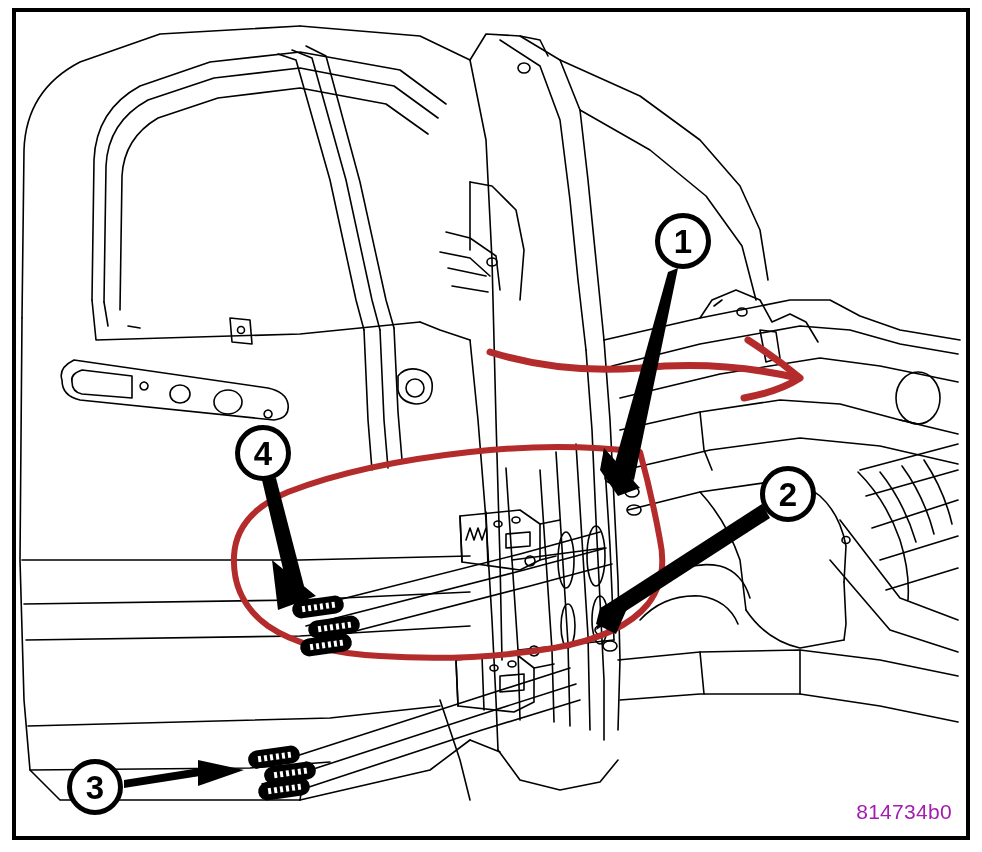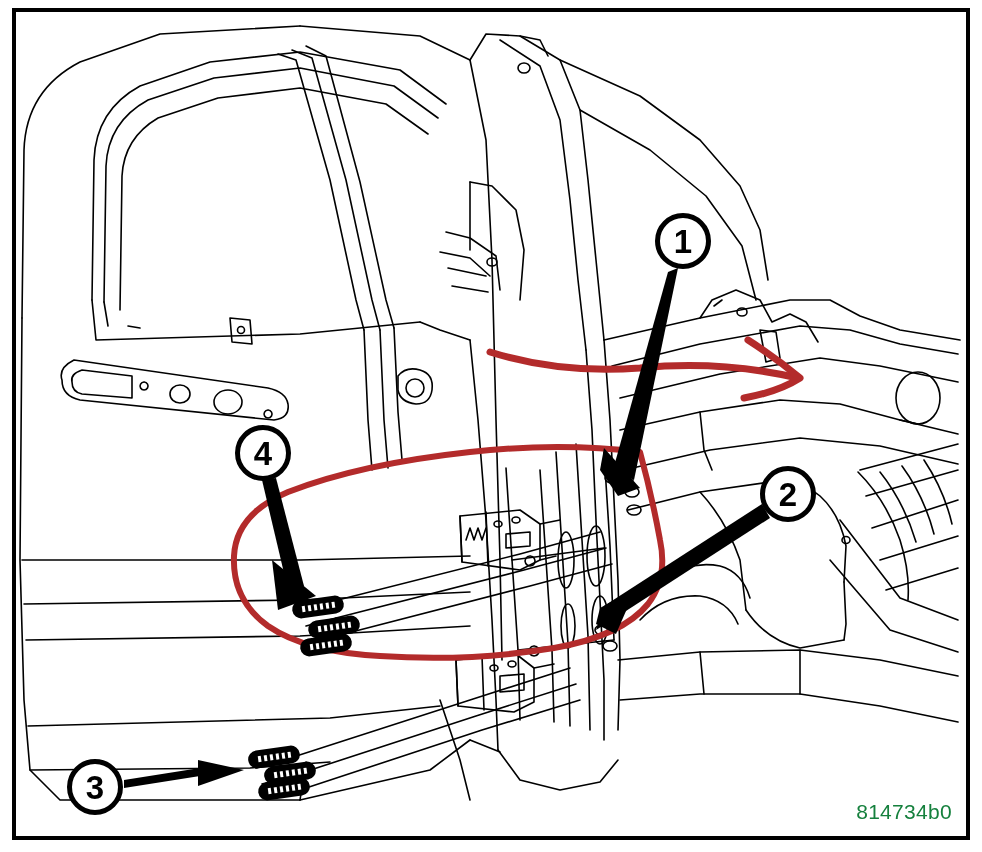--- a/index.html
+++ b/index.html
@@ -32,21 +32,21 @@
     width: 982px;
     height: 852px;
   }
   .fig-id {
     position: absolute;
     right: 30px;
     bottom: 28px;
     font-family: "Liberation Sans", sans-serif;
     font-size: 21px;
     font-weight: 400;
-    color: #15803d;
+    color: #a21caf;
     letter-spacing: 0.3px;
     white-space: nowrap;
   }
   .callout {
     position: absolute;
     width: 56px;
     height: 56px;
     border-radius: 50%;
     border: 5px solid #000000;
     background: #ffffff;

